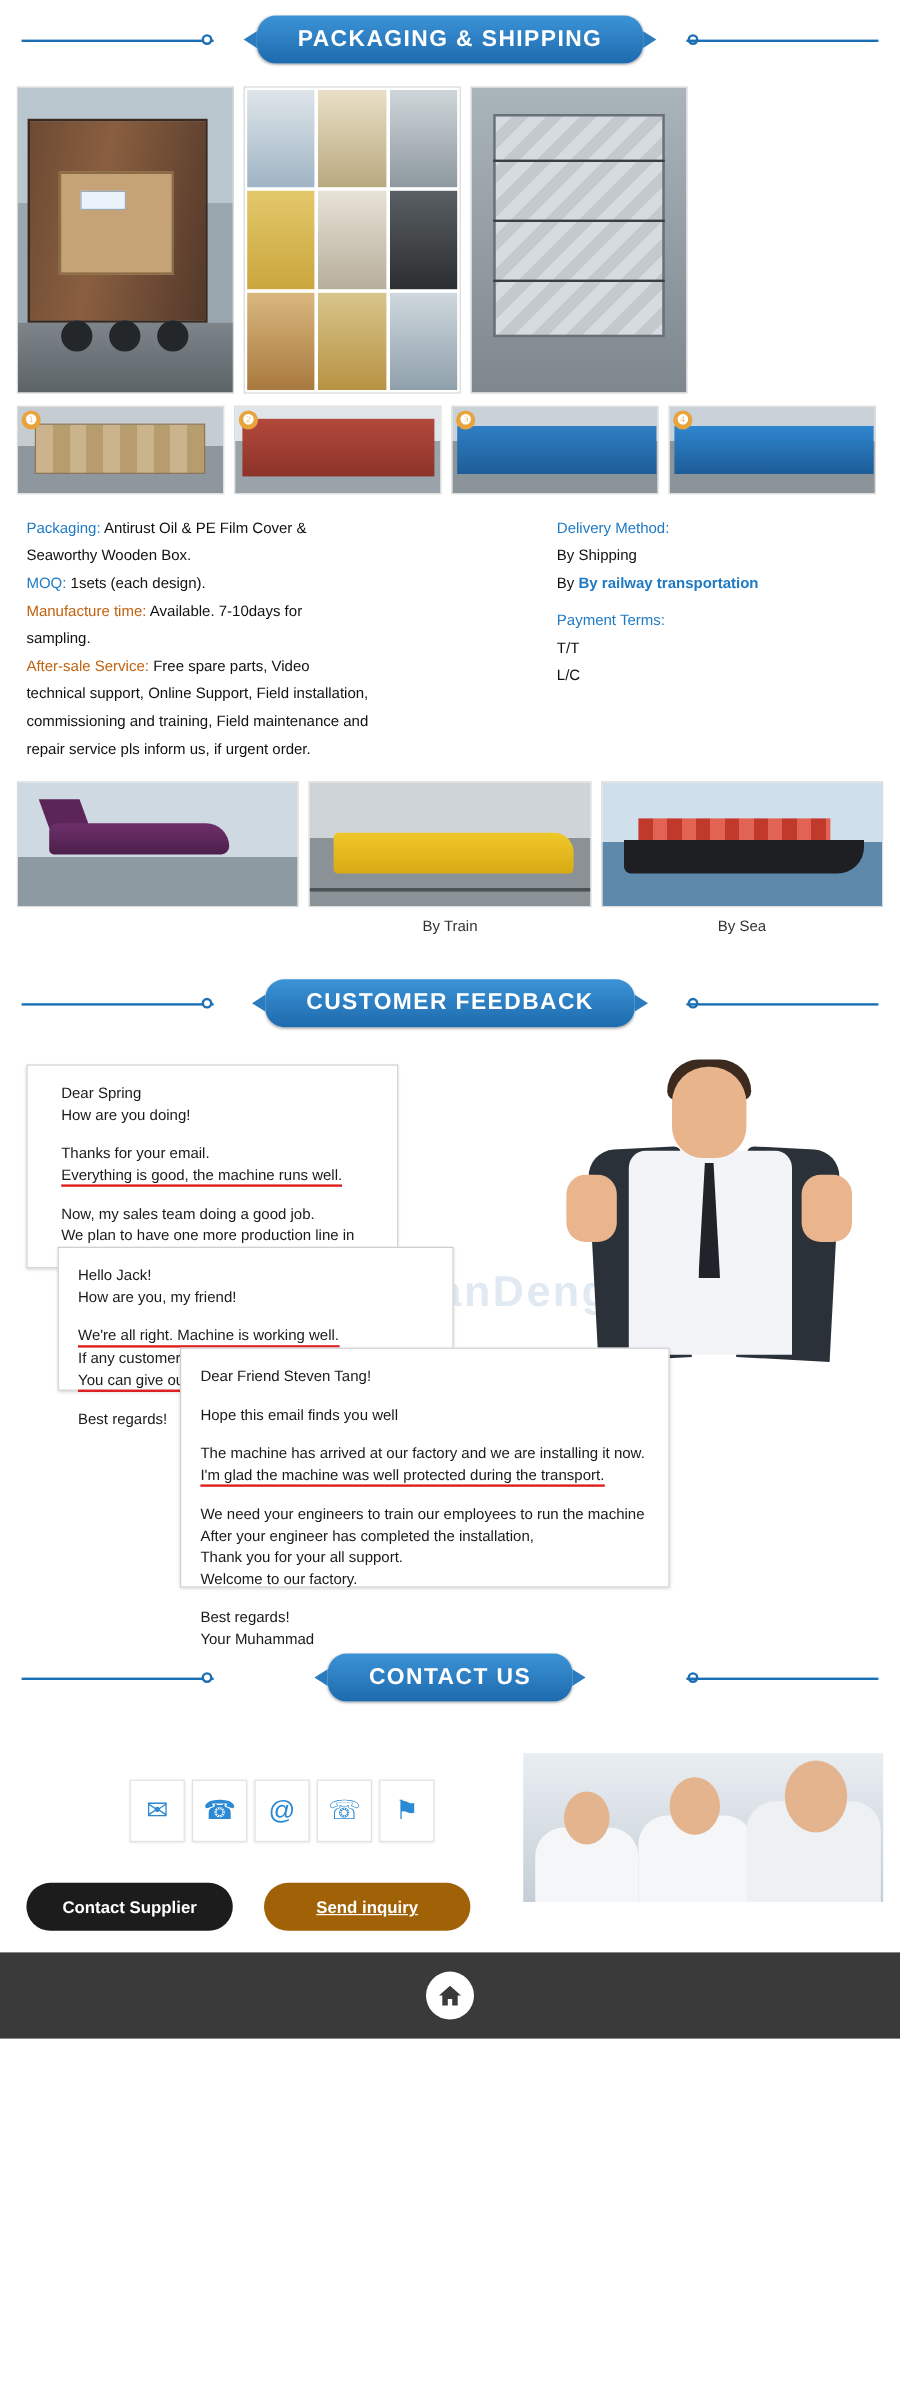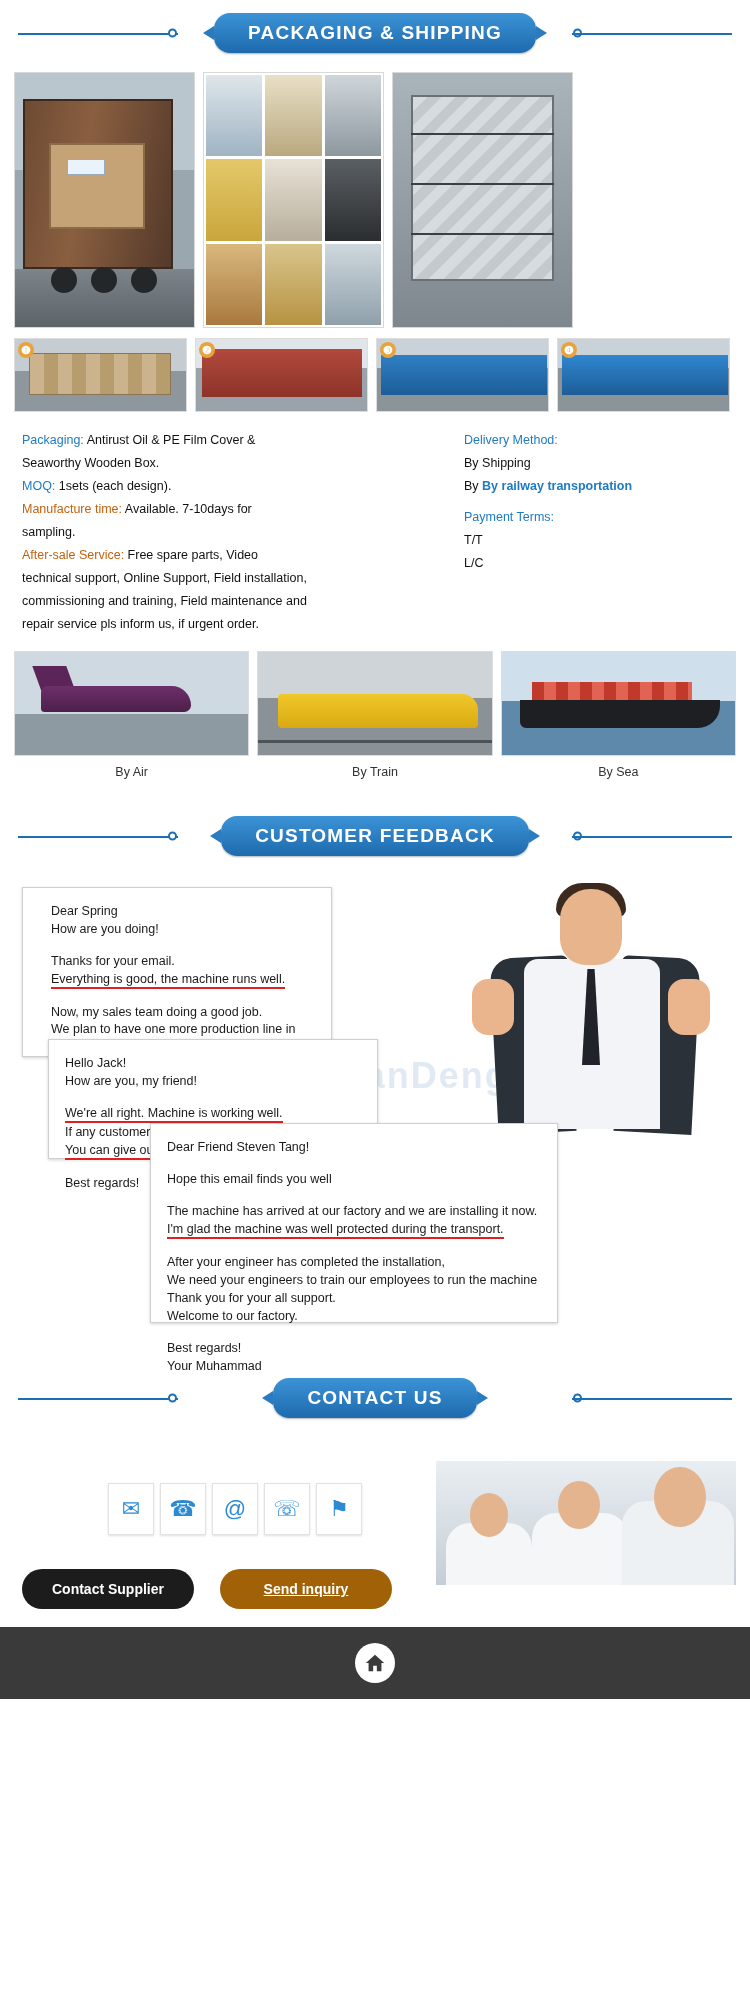--- a/index.html
+++ b/index.html
@@ -481,21 +481,20 @@
       <p>L/C</p>
     </div>
   </div>
 
   <div class="modes">
     <div class="cell">
       <div class="pic ph air">
         <div class="tail"></div>
         <div class="plane"></div>
       </div>
-      <div class="cap">By Air</div>
     </div>
     <div class="cell">
       <div class="pic ph train">
         <div class="body"></div>
         <div class="rail"></div>
       </div>
       <div class="cap">By Train</div>
     </div>
     <div class="cell">
       <div class="pic ph sea">
@@ -560,22 +559,22 @@
     </div>
 
     <div class="mail mail3">
       <p>Dear Friend Steven Tang!</p>
       <div class="blank"></div>
       <p>Hope this email finds you well</p>
       <div class="blank"></div>
       <p>The machine has arrived at our factory and we are installing it now.</p>
       <p class="ul-red">I'm glad the machine was well protected during the transport.</p>
       <div class="blank"></div>
+      <p>We need your engineers to train our employees to run the machine</p>
       <p>After your engineer has completed the installation,</p>
-      <p>We need your engineers to train our employees to run the machine</p>
       <p>Thank you for your all support.</p>
       <p>Welcome to our factory.</p>
       <div class="blank"></div>
       <p>Best regards!</p>
       <p>Your Muhammad</p>
     </div>
   </div>
 
   <div class="banner">
     <div class="line left"></div>

